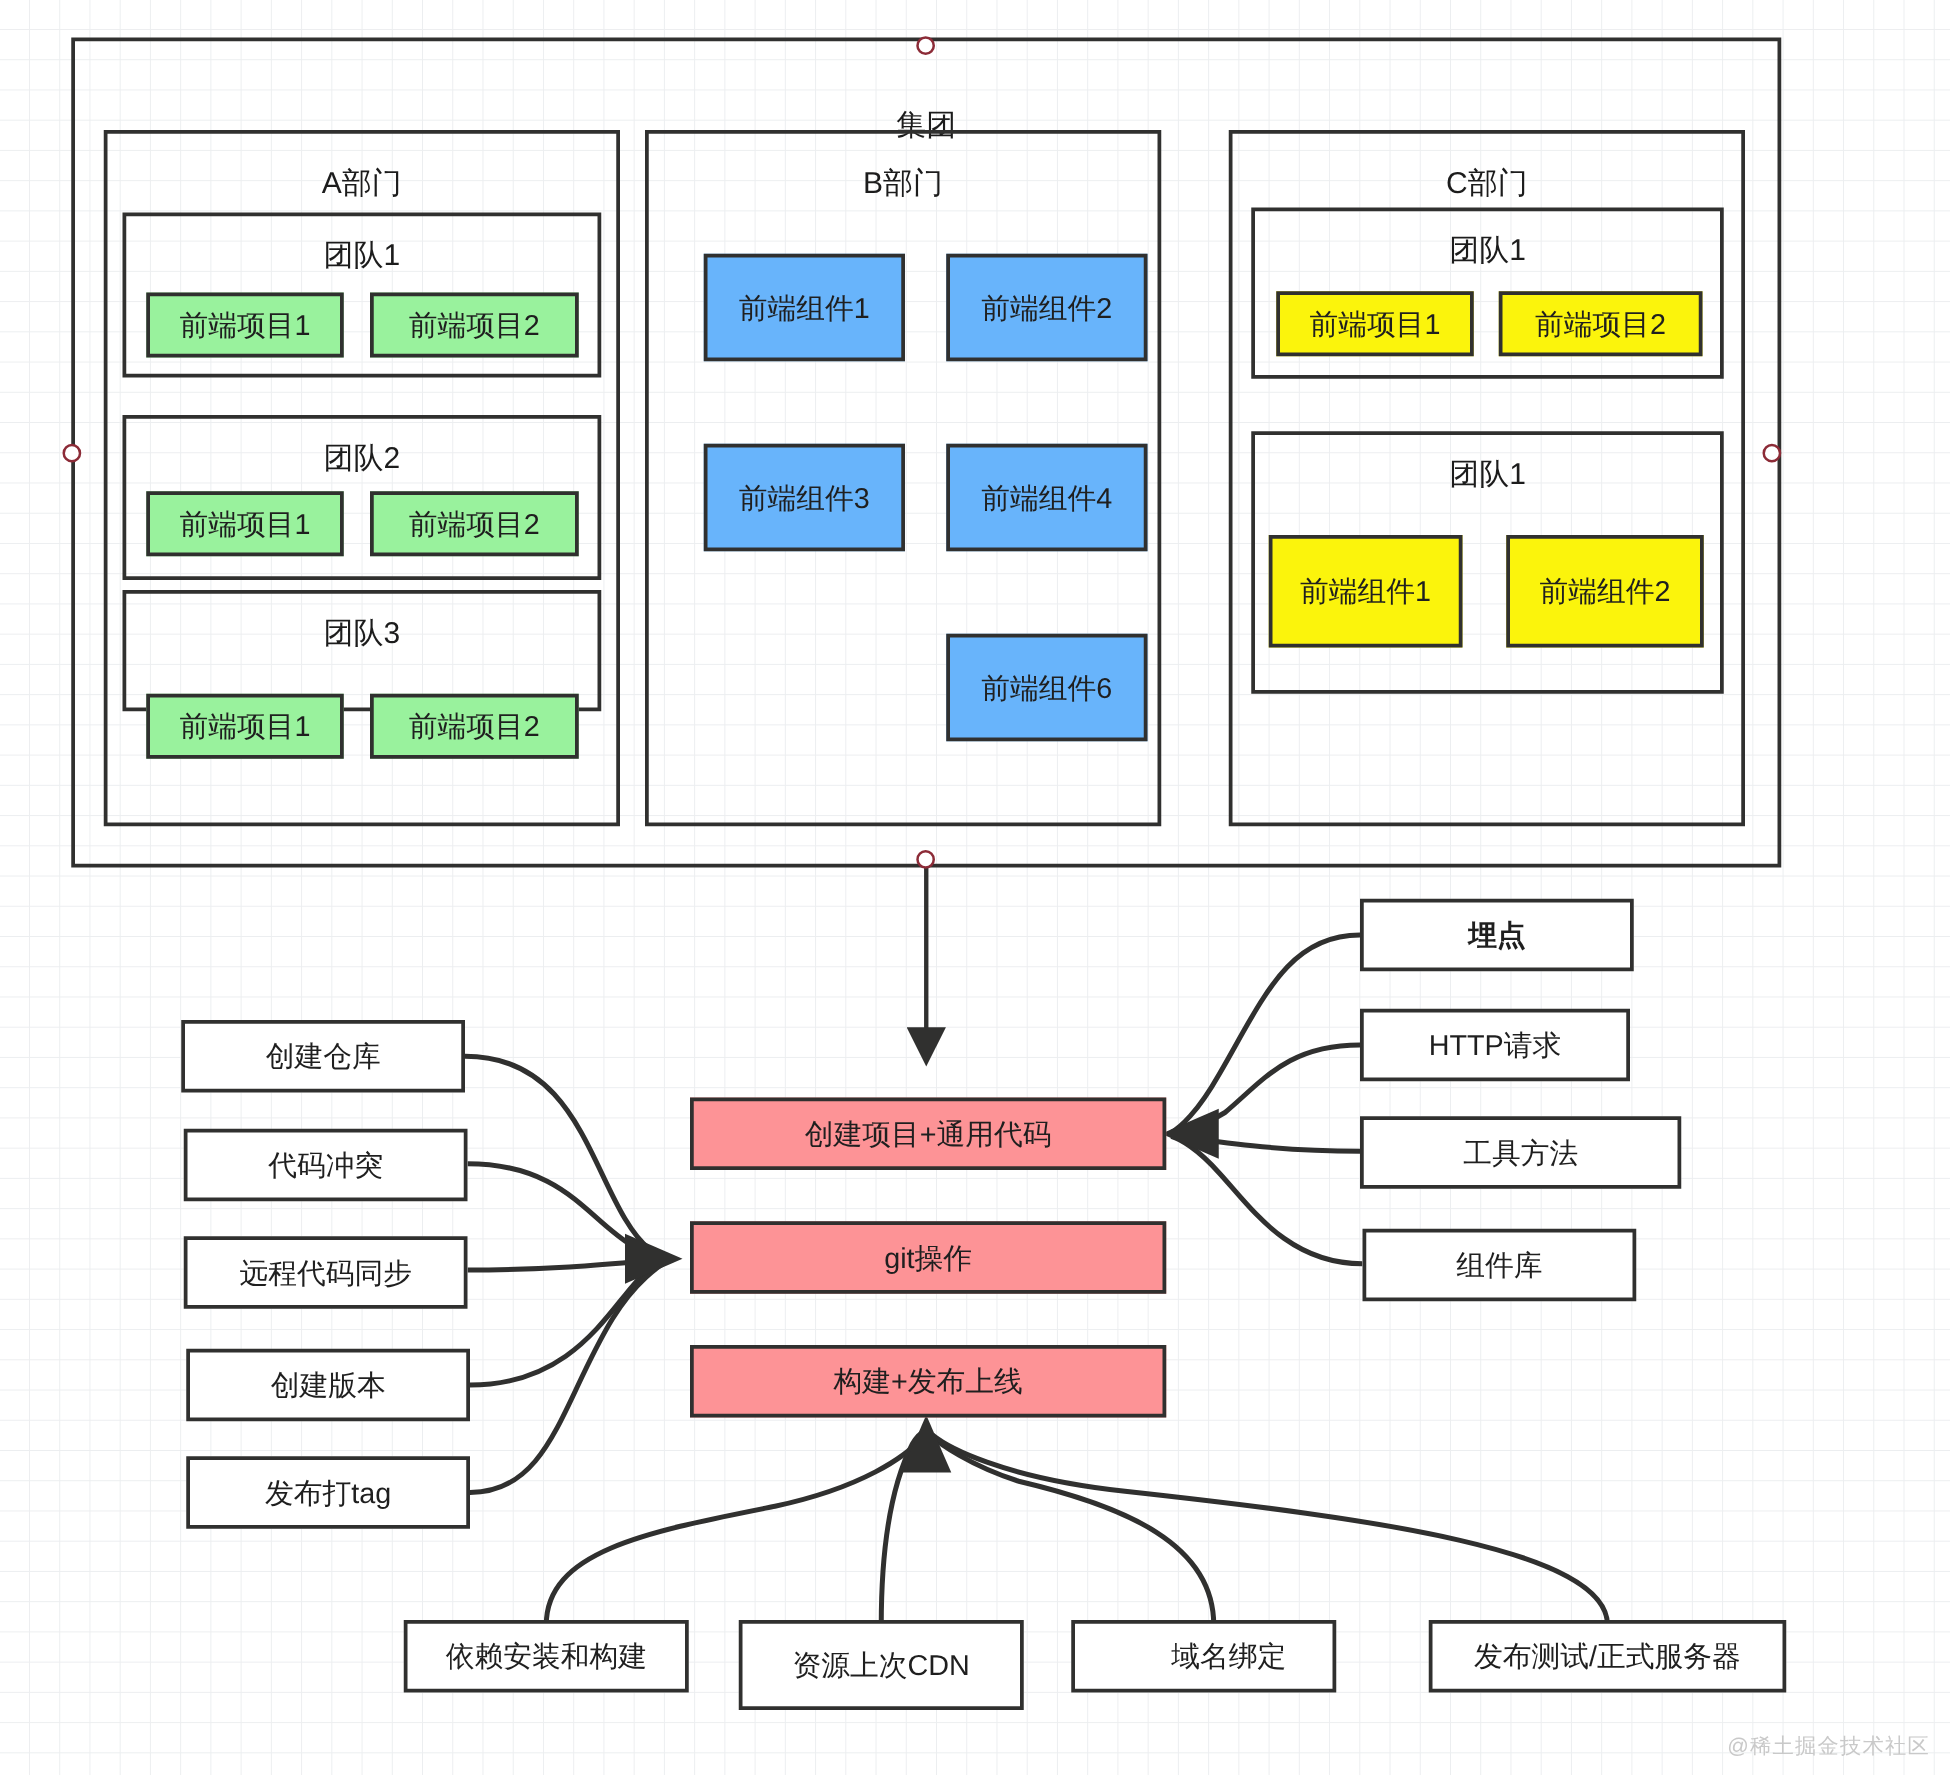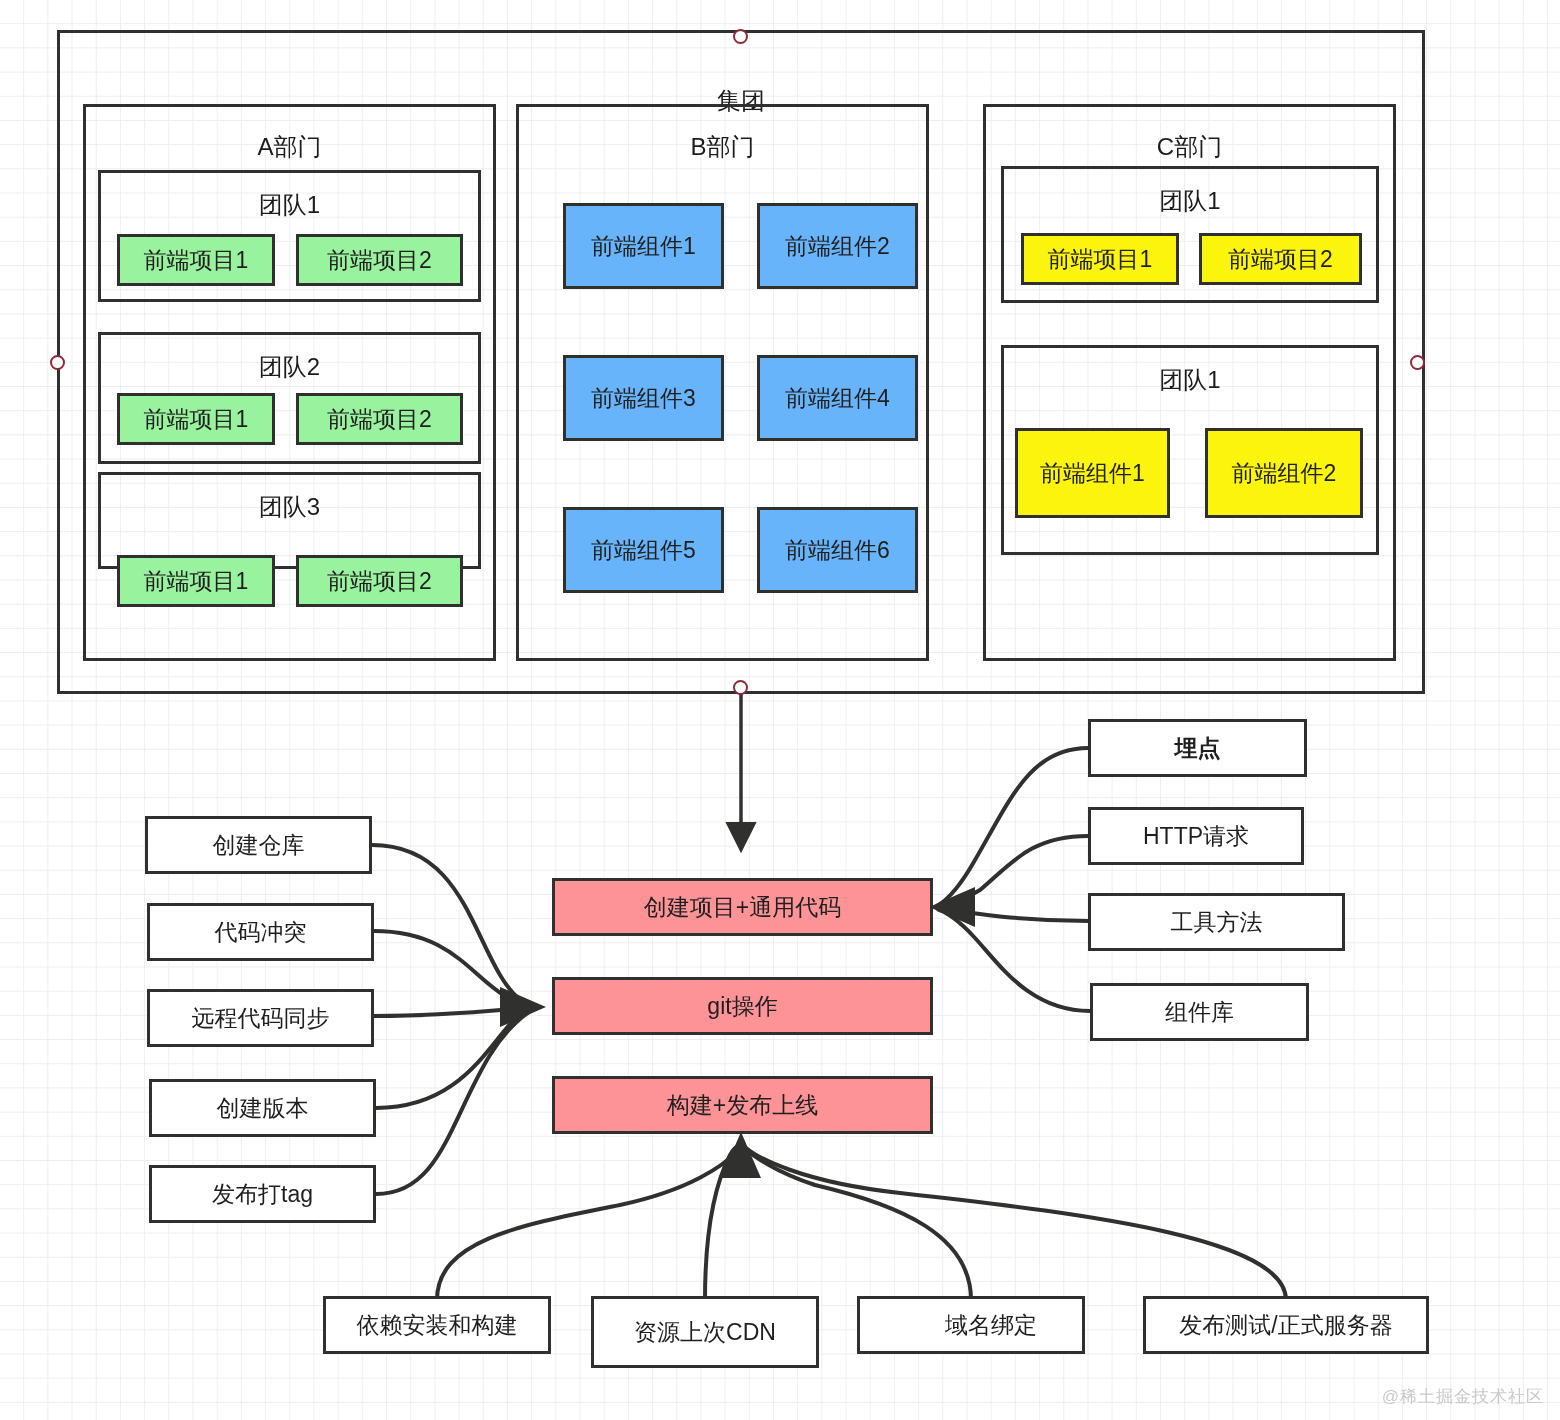--- a/index.html
+++ b/index.html
@@ -124,21 +124,20 @@
   <div class="node leaf green" style="left:117px;top:555px;width:158px;height:52px;">前端项目1</div>
   <div class="node leaf green" style="left:296px;top:555px;width:167px;height:52px;">前端项目2</div>
 
   <div class="node container" style="left:516px;top:104px;width:413px;height:557px;">
     <div class="ctitle" style="top:26px;">B部门</div>
   </div>
   <div class="node leaf blue" style="left:563px;top:203px;width:161px;height:86px;">前端组件1</div>
   <div class="node leaf blue" style="left:757px;top:203px;width:161px;height:86px;">前端组件2</div>
   <div class="node leaf blue" style="left:563px;top:355px;width:161px;height:86px;">前端组件3</div>
   <div class="node leaf blue" style="left:757px;top:355px;width:161px;height:86px;">前端组件4</div>
-  <div class="node leaf blue" style="left:563px;top:507px;width:161px;height:86px;">前端组件5</div>
   <div class="node leaf blue" style="left:757px;top:507px;width:161px;height:86px;">前端组件6</div>
 
   <div class="node container" style="left:983px;top:104px;width:413px;height:557px;">
     <div class="ctitle" style="top:26px;">C部门</div>
   </div>
 
   <div class="node container" style="left:1001px;top:166px;width:378px;height:137px;">
     <div class="ctitle" style="top:18px;">团队1</div>
   </div>
   <div class="node leaf yellow" style="left:1021px;top:233px;width:158px;height:52px;">前端项目1</div>
@@ -160,17 +159,17 @@
   <div class="node leaf plain" style="left:149px;top:1079px;width:227px;height:58px;">创建版本</div>
   <div class="node leaf plain" style="left:149px;top:1165px;width:227px;height:58px;">发布打tag</div>
 
   <div class="node leaf plain" style="left:1088px;top:719px;width:219px;height:58px;font-weight:bold;">埋点</div>
   <div class="node leaf plain" style="left:1088px;top:807px;width:216px;height:58px;">HTTP请求</div>
   <div class="node leaf plain" style="left:1088px;top:893px;width:257px;height:58px;">工具方法</div>
   <div class="node leaf plain" style="left:1090px;top:983px;width:219px;height:58px;">组件库</div>
 
   <div class="node leaf plain" style="left:323px;top:1296px;width:228px;height:58px;">依赖安装和构建</div>
   <div class="node leaf plain" style="left:591px;top:1296px;width:228px;height:72px;">资源上次CDN</div>
-  <div class="node leaf plain" style="left:857px;top:1296px;width:228px;height:58px;padding-left:40px;">域名绑定</div>
+  <div class="node leaf plain" style="left:857px;top:1296px;width:212px;height:58px;padding-left:40px;">域名绑定</div>
   <div class="node leaf plain" style="left:1143px;top:1296px;width:286px;height:58px;">发布测试/正式服务器</div>
 
   <div class="watermark">@稀土掘金技术社区</div>
 </div>
 
 </body></html>

